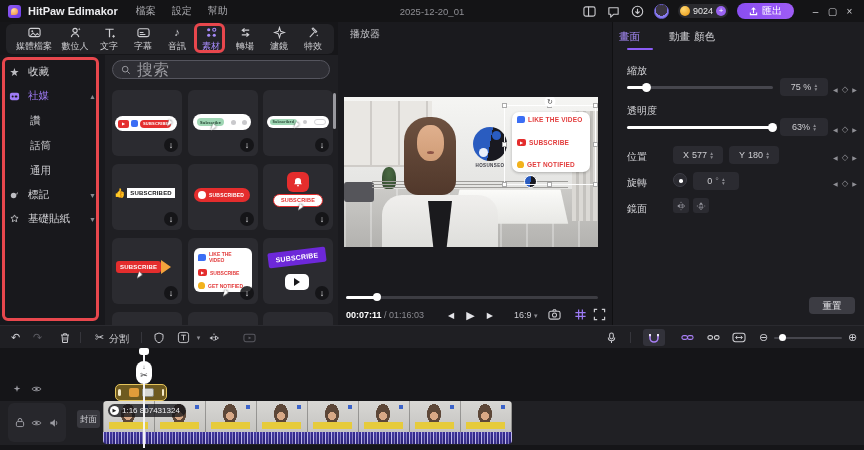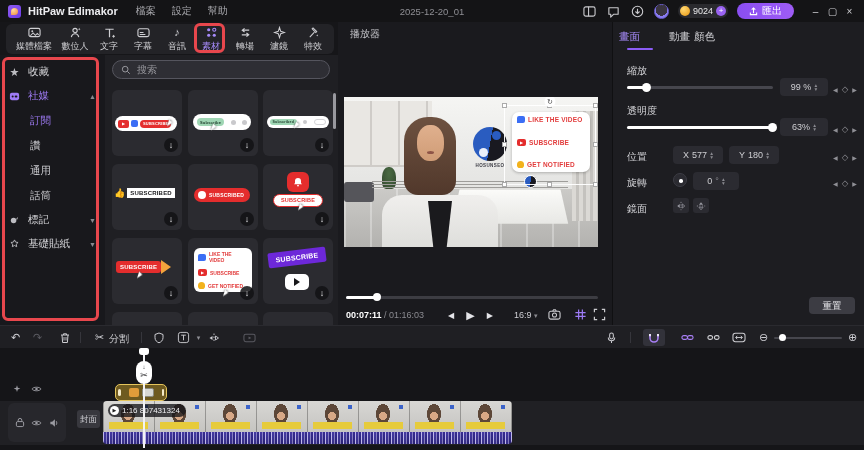--- a/index.html
+++ b/index.html
@@ -47,21 +47,21 @@
   .sb-item .sic { width:13px; height:13px; display:flex; align-items:center; justify-content:center; font-size:11px; color:#bdbdc2; }
   .sb-item.active { color:#9f7bf5; }
   .sb-item.active .sic { color:#9f7bf5; }
   .sb-sub { height:25px; display:flex; align-items:center; padding-left:30px; font-size:10.5px; color:#c9c9ce; }
   .sb-sub.active { color:#9f7bf5; }
   .chev { position:absolute; right:9px; font-size:7px; color:#8a8a90; }
 
   
   .library { position:absolute; left:105px; top:55px; width:233px; height:270px; background:#1f1f23; overflow:hidden; }
   .searchbar { position:absolute; left:7px; top:5px; width:218px; height:19px; background:#2e2e34; border:1px solid #55555e; border-radius:10px; display:flex; align-items:center; gap:6px; padding:0 8px; }
-  .searchbar input { background:transparent; border:none; outline:none; color:#cfcfd3; font-size:10px; width:150px; font-family:inherit; }
+  .searchbar input { background:transparent; border:none; outline:none; color:#cfcfd3; font-size:16px; width:150px; font-family:inherit; }
   .searchbar input::placeholder { color:#97979d; }
   .cell { position:absolute; width:70px; height:66px; background:#2b2b30; border-radius:6px; overflow:hidden; }
   .dl { position:absolute; right:4px; bottom:4px; width:14px; height:14px; border-radius:50%; background:rgba(18,18,20,.85); color:#e8e8ea; font-size:9px; line-height:14px; text-align:center; }
   .vscroll { position:absolute; right:2px; top:38px; width:3px; height:36px; border-radius:2px; background:#98989e; }
   
   .pillw { background:#fff; border-radius:8px; display:flex; align-items:center; gap:2px; padding:0 3px; }
   .tinytxt { font-weight:bold; letter-spacing:.2px; }
   .cursor { position:absolute; width:0; height:0; border-left:4px solid #fff; border-top:2px solid transparent; border-bottom:5px solid transparent; filter:drop-shadow(0 0 1px #333); transform:rotate(18deg); }
 
   
@@ -321,24 +321,23 @@
       <span class="sic">
           <svg width="11" height="11" viewBox="0 0 12 12">
             <rect x="1" y="2" width="10" height="8" rx="2" fill="#9f7bf5"></rect>
             <circle cx="4" cy="6" r="1.1" fill="#18181c"></circle>
             <rect x="6.2" y="5" width="3" height="2" rx="1" fill="#18181c"></rect>
           </svg>
         </span>
       <span>社媒</span>
       <span class="chev">▲</span>
     </div>
-    <div class="sb-sub active">訂閱</div>
     <div class="sb-sub">讚</div>
+    <div class="sb-sub">話筒</div>
     <div class="sb-sub">通用</div>
-    <div class="sb-sub">話筒</div>
     <div class="sb-item">
       <span class="sic">
           <svg width="11" height="11" viewBox="0 0 12 12">
             <circle cx="5" cy="6" r="3" fill="currentColor"></circle>
             <path d="M7.5 4.5L10 2l-1 3z" fill="currentColor"></path>
           </svg>
         </span>
       <span>標記</span>
       <span class="chev">▼</span>
     </div>
@@ -546,21 +545,21 @@
     <span class="ptab" style="left:56px;">動畫</span>
     <span class="ptab" style="left:81px;">顏色</span>
     <div class="ptab-line"></div>
 
     <div class="prop-label" style="top:42px;">縮放</div>
     <div class="slider" style="left:14px; top:64px; width:146px;">
       <div class="fill" style="width:19px;"></div>
         <div class="knob" style="left:15px;"></div>
     </div>
     <div class="valbox" style="left:167px; top:56px; width:48px;">
-      <span>99 %</span>
+      <span>75 %</span>
         <span class="stepper">
           <span>▴</span>
           <span>▾</span>
         </span>
     </div>
     <div class="kf" style="left:220px; top:62px;">
       <span>◀</span>
         <span class="dia">◇</span>
         <span>▶</span>
     </div>

